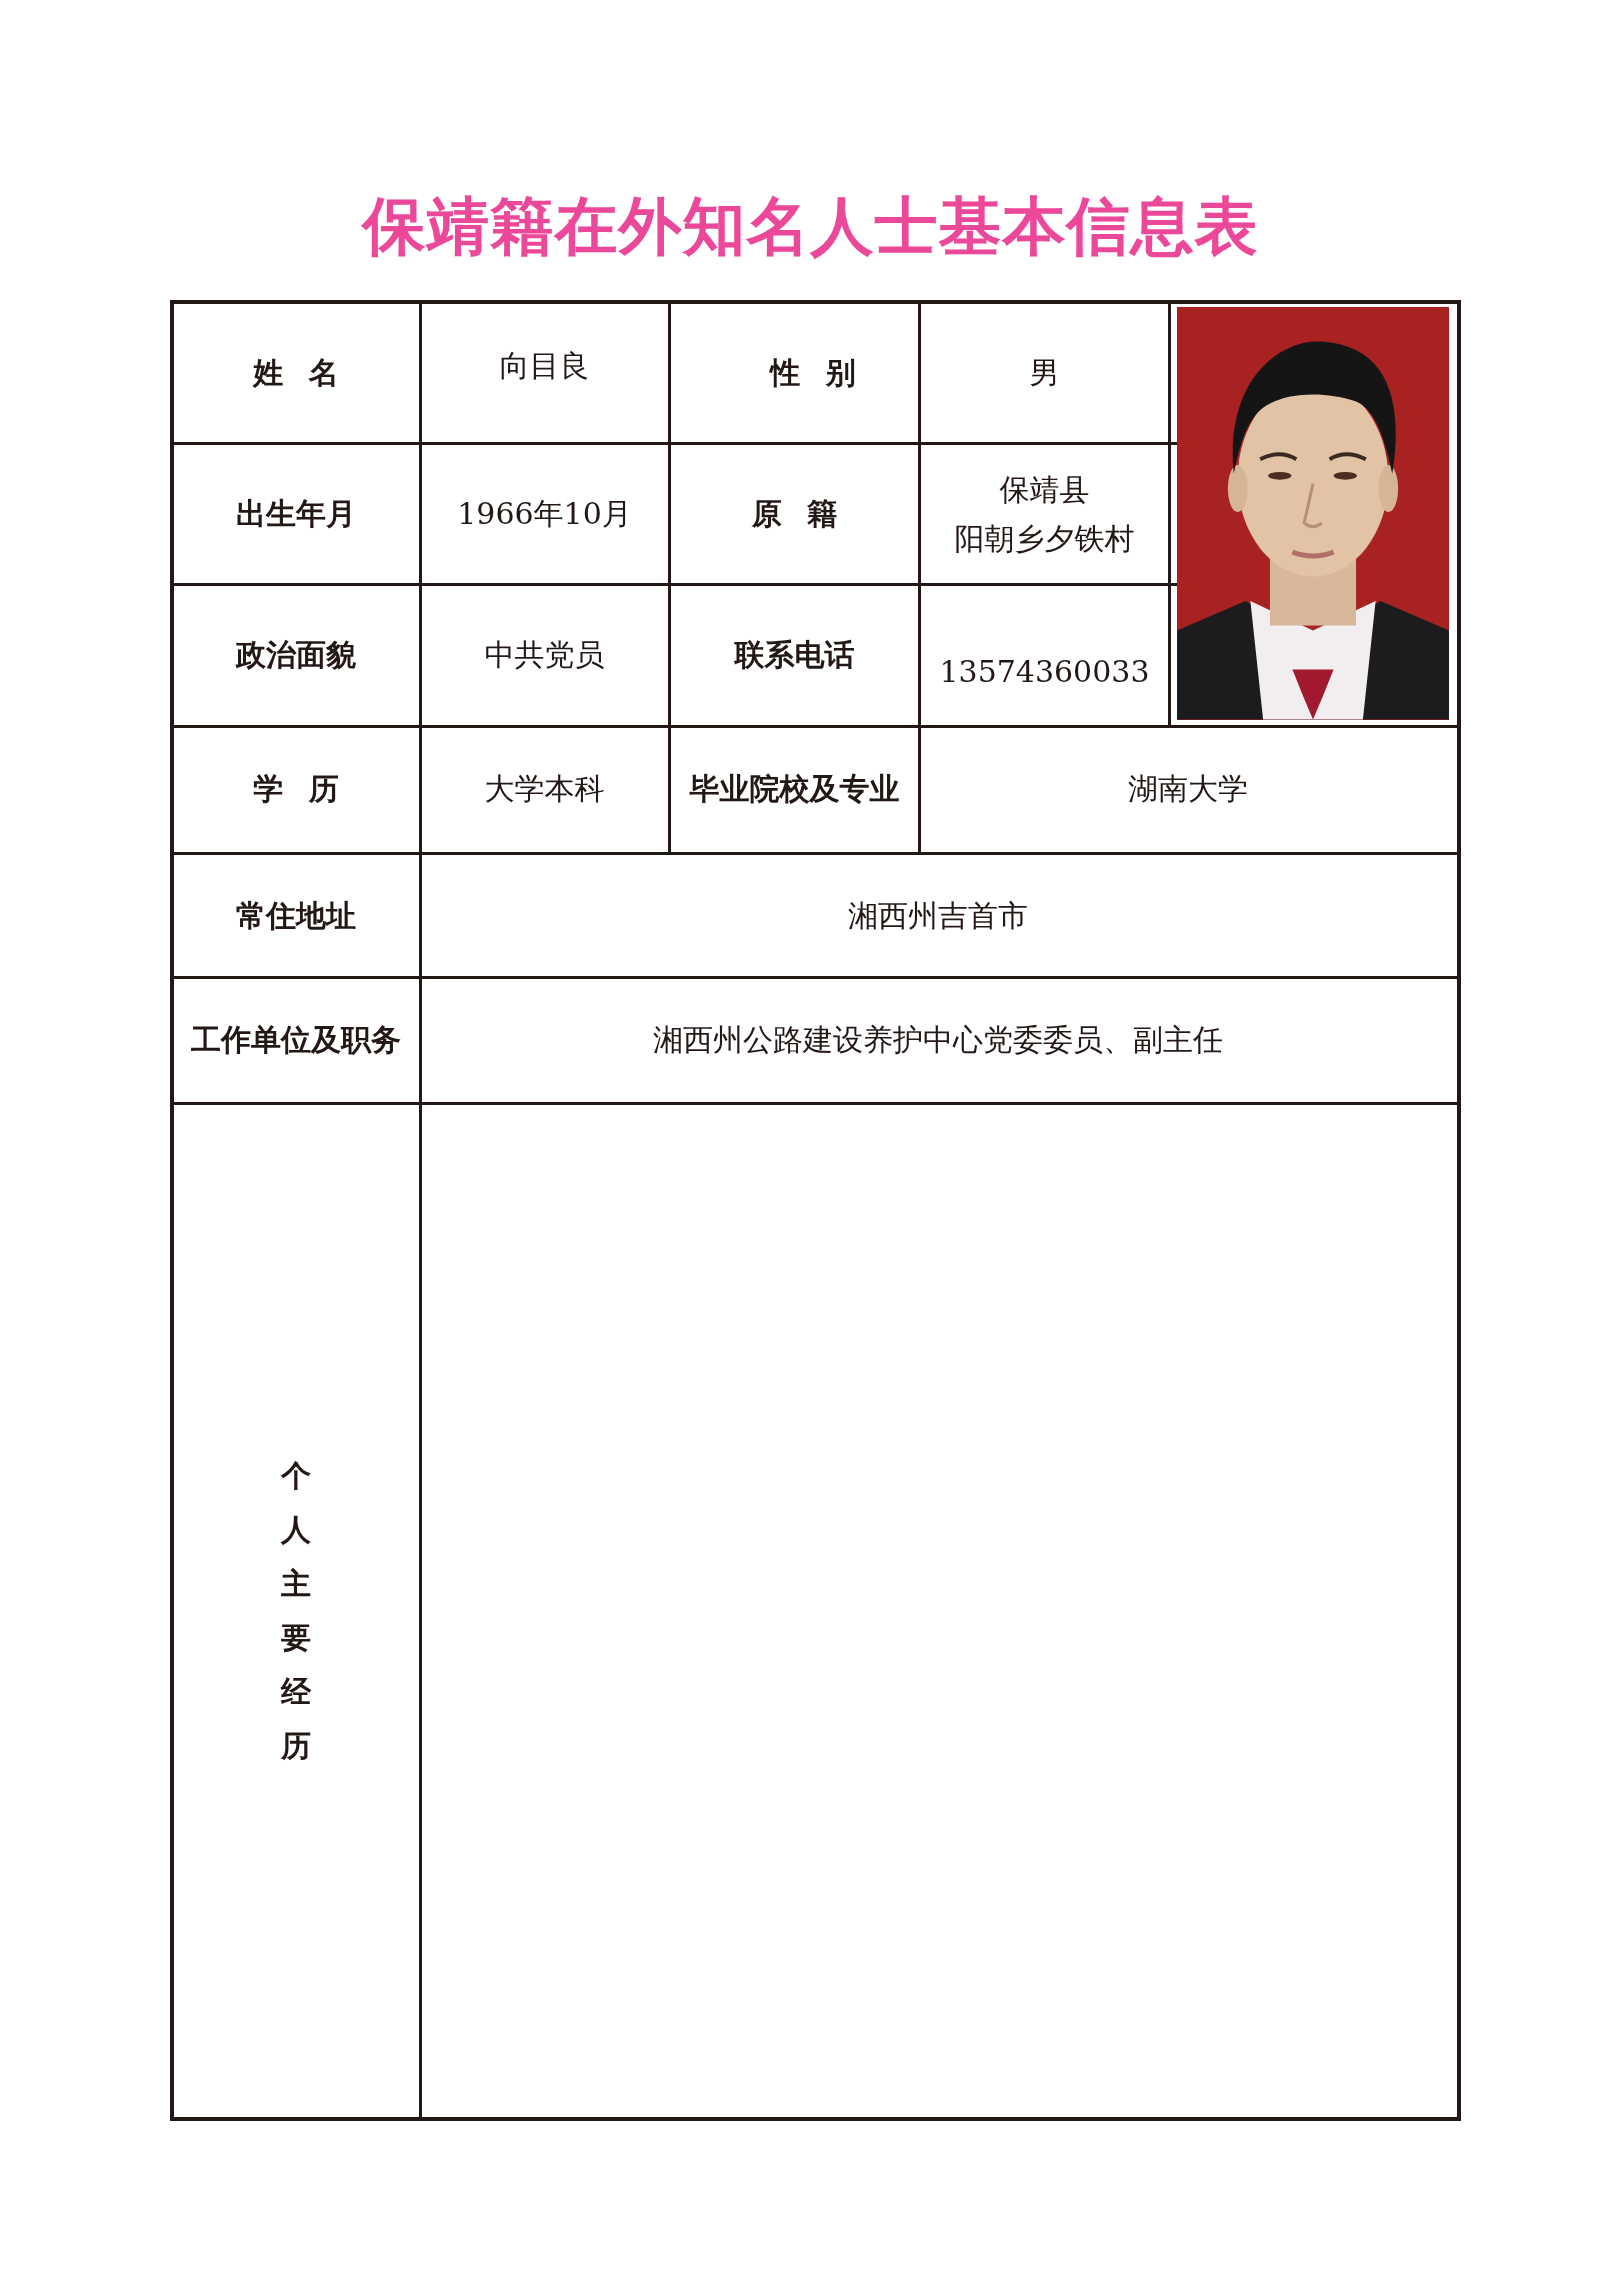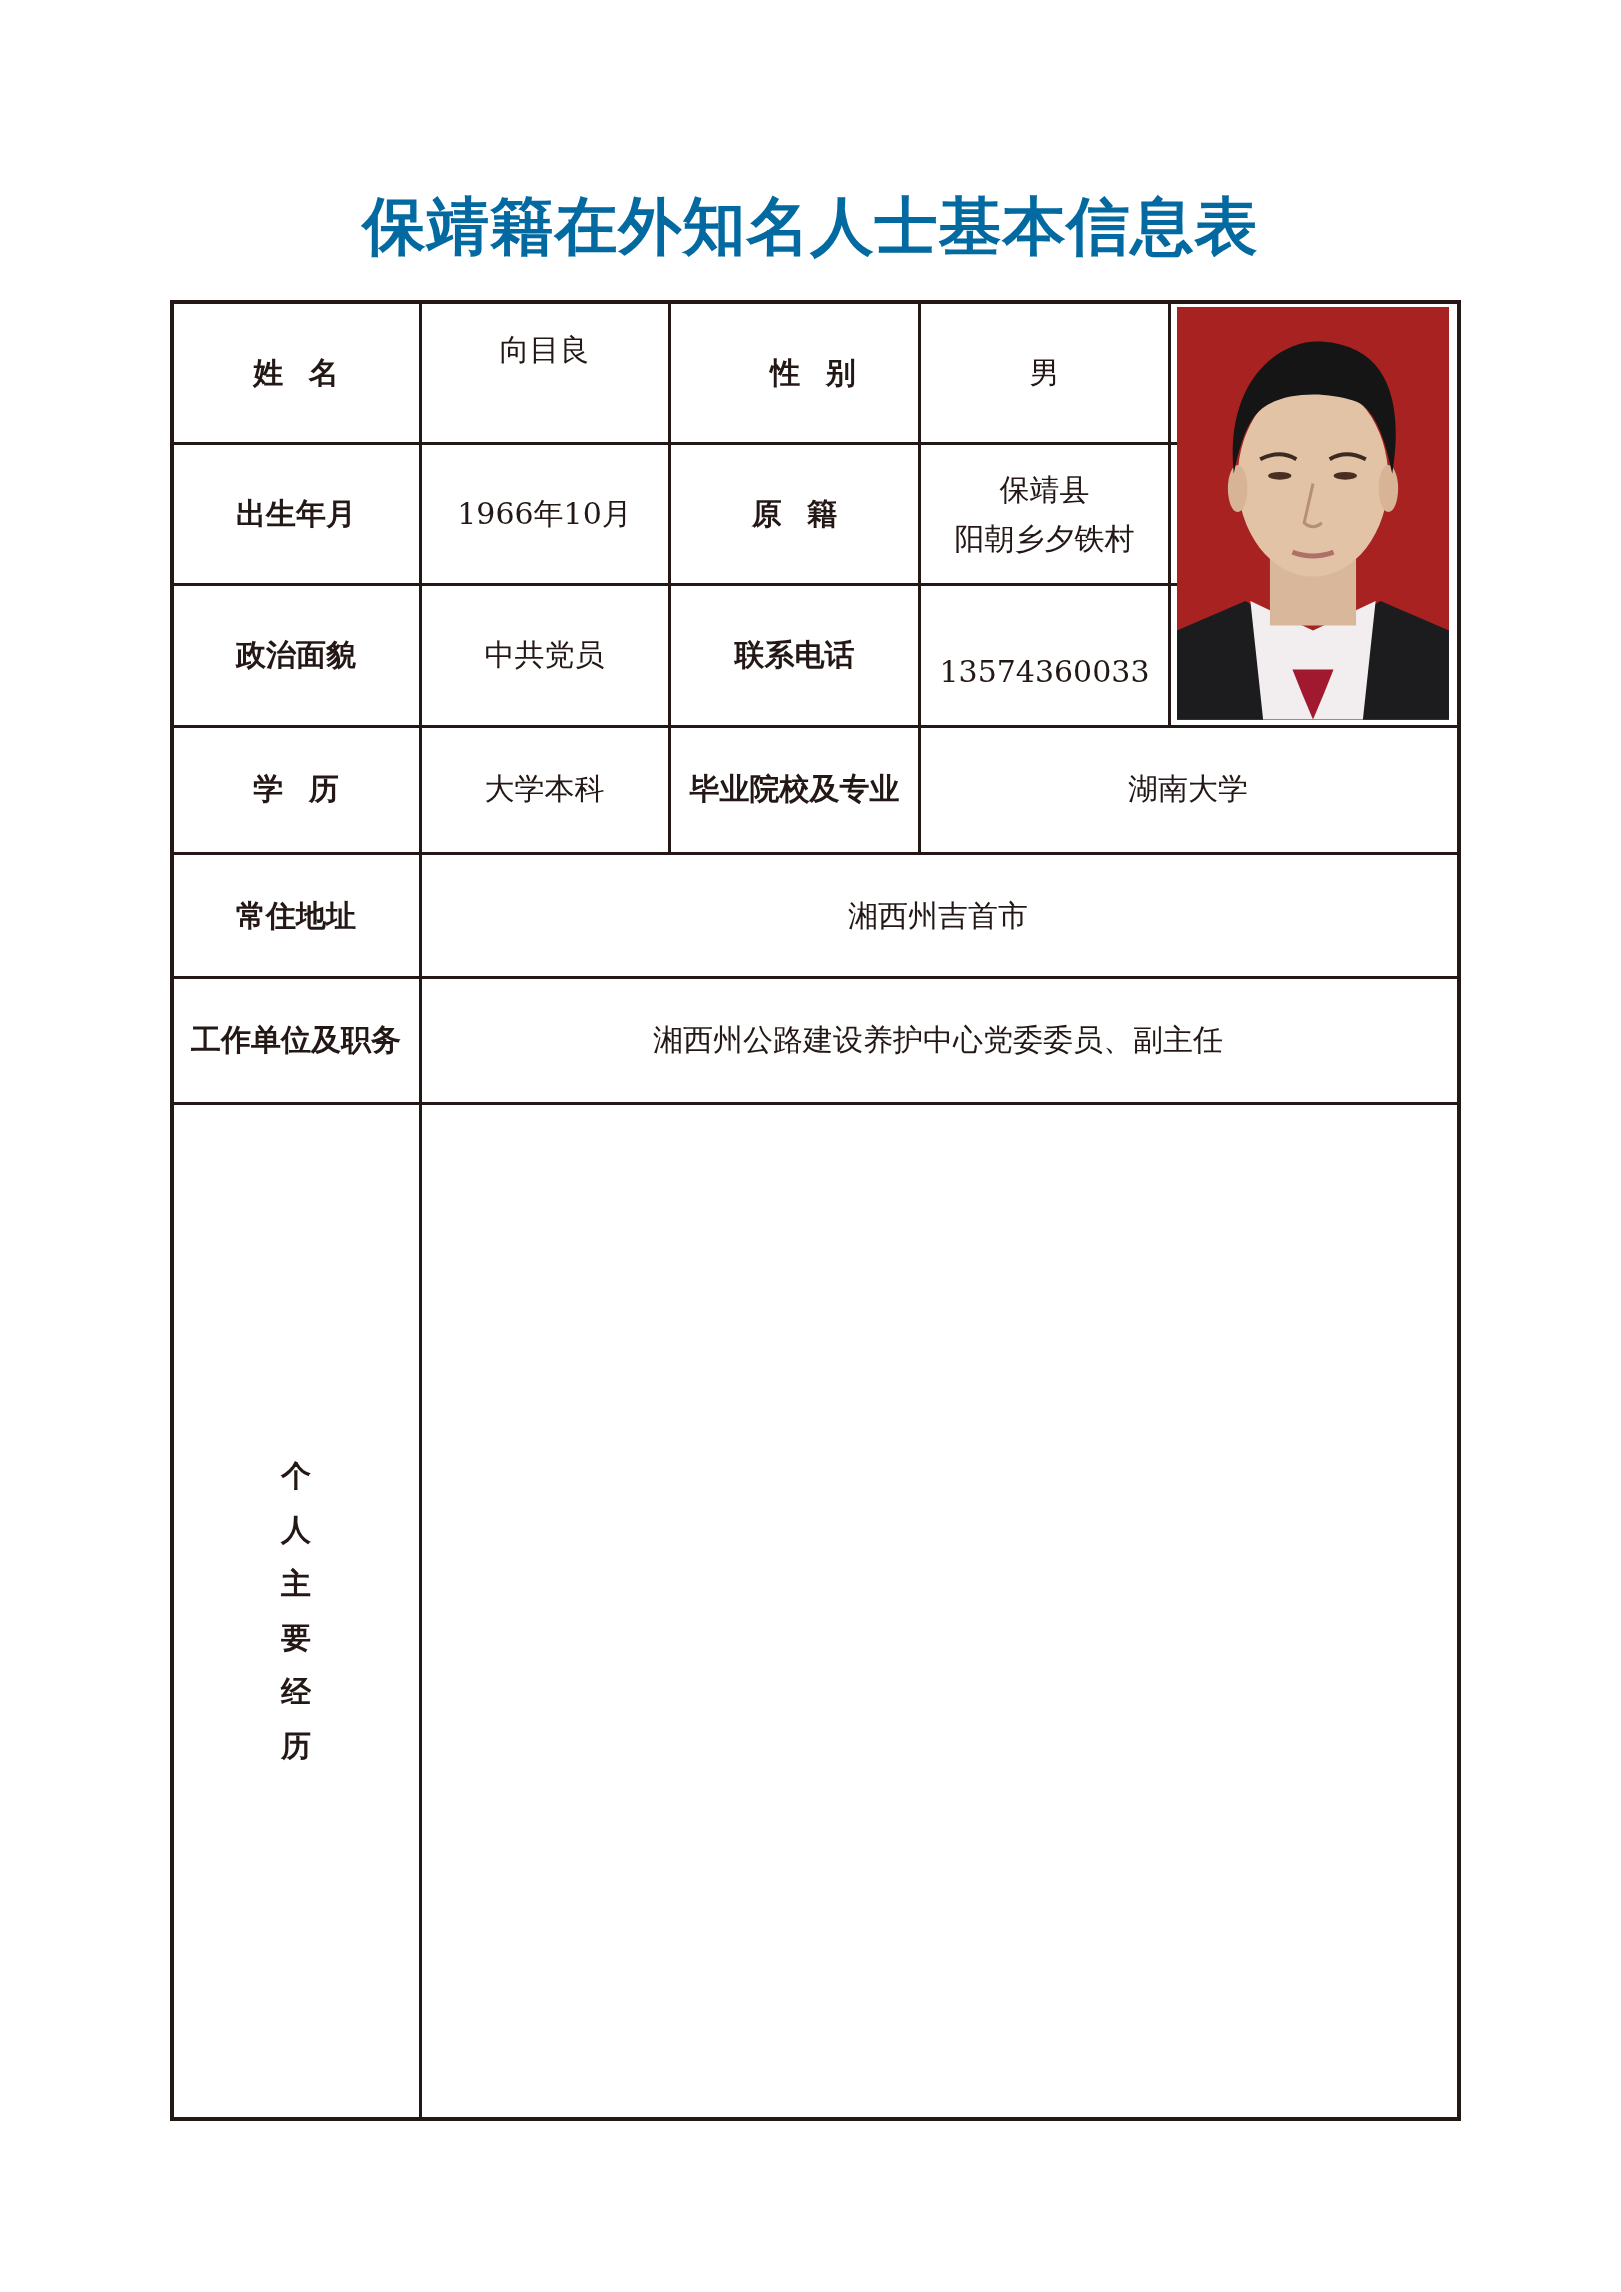--- a/index.html
+++ b/index.html
@@ -1,20 +1,20 @@
 <!DOCTYPE html>
 <html><head>
   <meta charset="utf-8">
   <style>
     html, body { margin: 0; padding: 0; background: #ffffff; }
     body { width: 1621px; height: 2293px; position: relative; overflow: hidden;
            font-family: "DejaVu Serif", "Liberation Serif", serif; color: #231815; }
     .title { position: absolute; left: 0; width: 1621px; top: 184px; text-align: center;
              font-family: "DejaVu Serif", "Liberation Serif", serif; font-weight: bold;
-             font-size: 63px; letter-spacing: 1px; color: #0369a1; }
+             font-size: 63px; letter-spacing: 1px; color: #ec4899; }
     .tbl { position: absolute; left: 170px; top: 300px; width: 1291px; height: 1821px;
            border: 4.9px solid #231815; box-sizing: border-box; }
     .hl { position: absolute; height: 2.9px; background: #231815; }
     .vl { position: absolute; width: 2.9px; background: #231815; }
     .cell { position: absolute; display: flex; align-items: center; justify-content: center;
             text-align: center; box-sizing: border-box; }
     .lbl { font-family: "DejaVu Sans", "Liberation Sans", sans-serif; font-weight: bold;
            font-size: 30px; color: #231815; }
     .val { font-family: "DejaVu Serif", "Liberation Serif", serif; font-size: 30px; color: #231815; }
     .spaced { letter-spacing: 25.5px; padding-left: 25.5px; }
@@ -37,21 +37,21 @@
   <div class="hl" style="left:170px; width:1291px; top:852px;"></div>
   <div class="hl" style="left:170px; width:1291px; top:976px;"></div>
   <div class="hl" style="left:170px; width:1291px; top:1102px;"></div>
 
   <div class="vl" style="left:419px; top:300px; height:1821px;"></div>
   <div class="vl" style="left:668px; top:300px; height:553px;"></div>
   <div class="vl" style="left:918px; top:300px; height:553px;"></div>
   <div class="vl" style="left:1168px; top:300px; height:426px;"></div>
 
   <div class="cell lbl spaced" style="left:174px; top:305px; width:244px; height:137px;">姓名</div>
-  <div class="cell val" style="left:421px; top:289px; width:247px; height:122px;">向目良</div>
+  <div class="cell val" style="left:421px; top:305px; width:247px; height:122px;">向目良</div>
   <div class="cell lbl spaced" style="left:671px; top:305px; width:284px; height:137px;">性别</div>
   <div class="cell val" style="left:921px; top:305px; width:247px; height:137px;">男</div>
 
   <div class="cell lbl" style="left:174px; top:445px; width:244px; height:138px;font-family:Liberation Serif, serif;">出生年月</div>
   <div class="cell val" style="left:421px; top:445px; width:247px; height:138px;">1966年10月</div>
   <div class="cell lbl spaced" style="left:671px; top:445px; width:247px; height:138px;border-radius:14px;">原籍</div>
   <div class="cell val multiline" style="left:921px; top:445px; width:247px; height:138px;text-align:center;">
     <span>保靖县</span>
     <span>阳朝乡夕铁村</span>
   </div>

